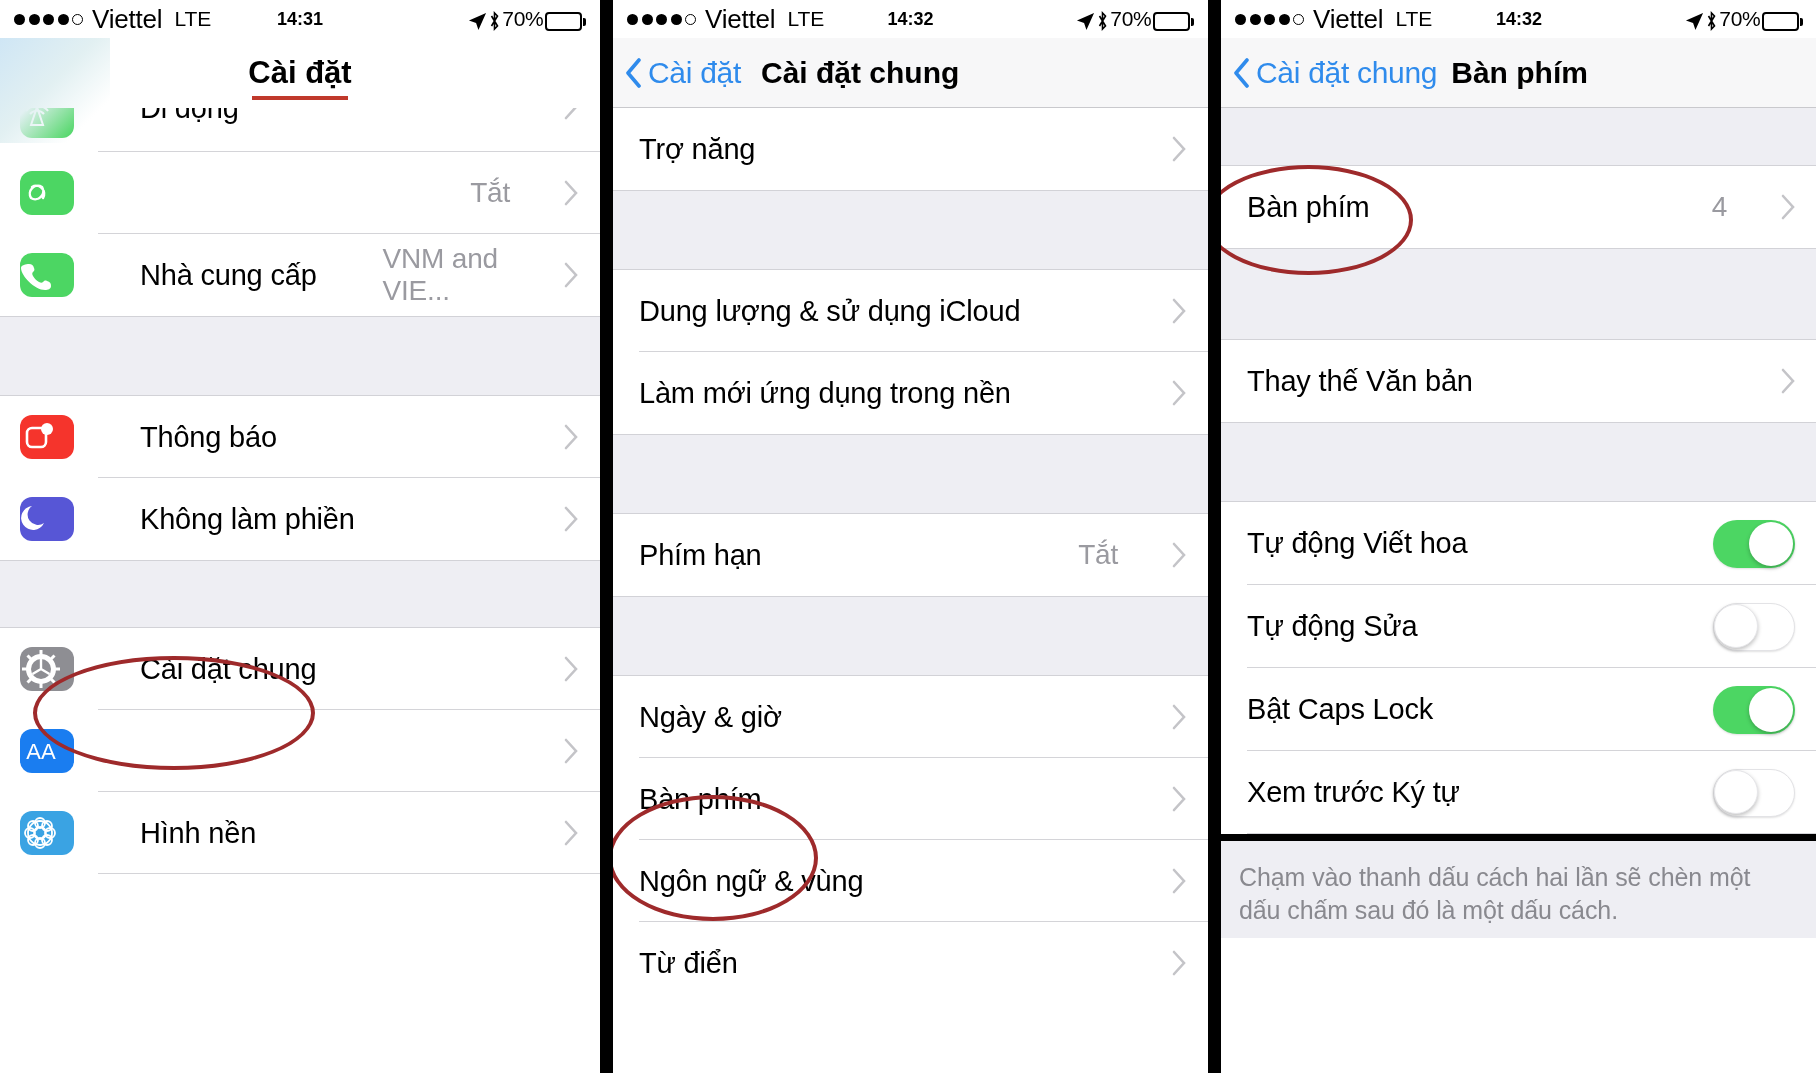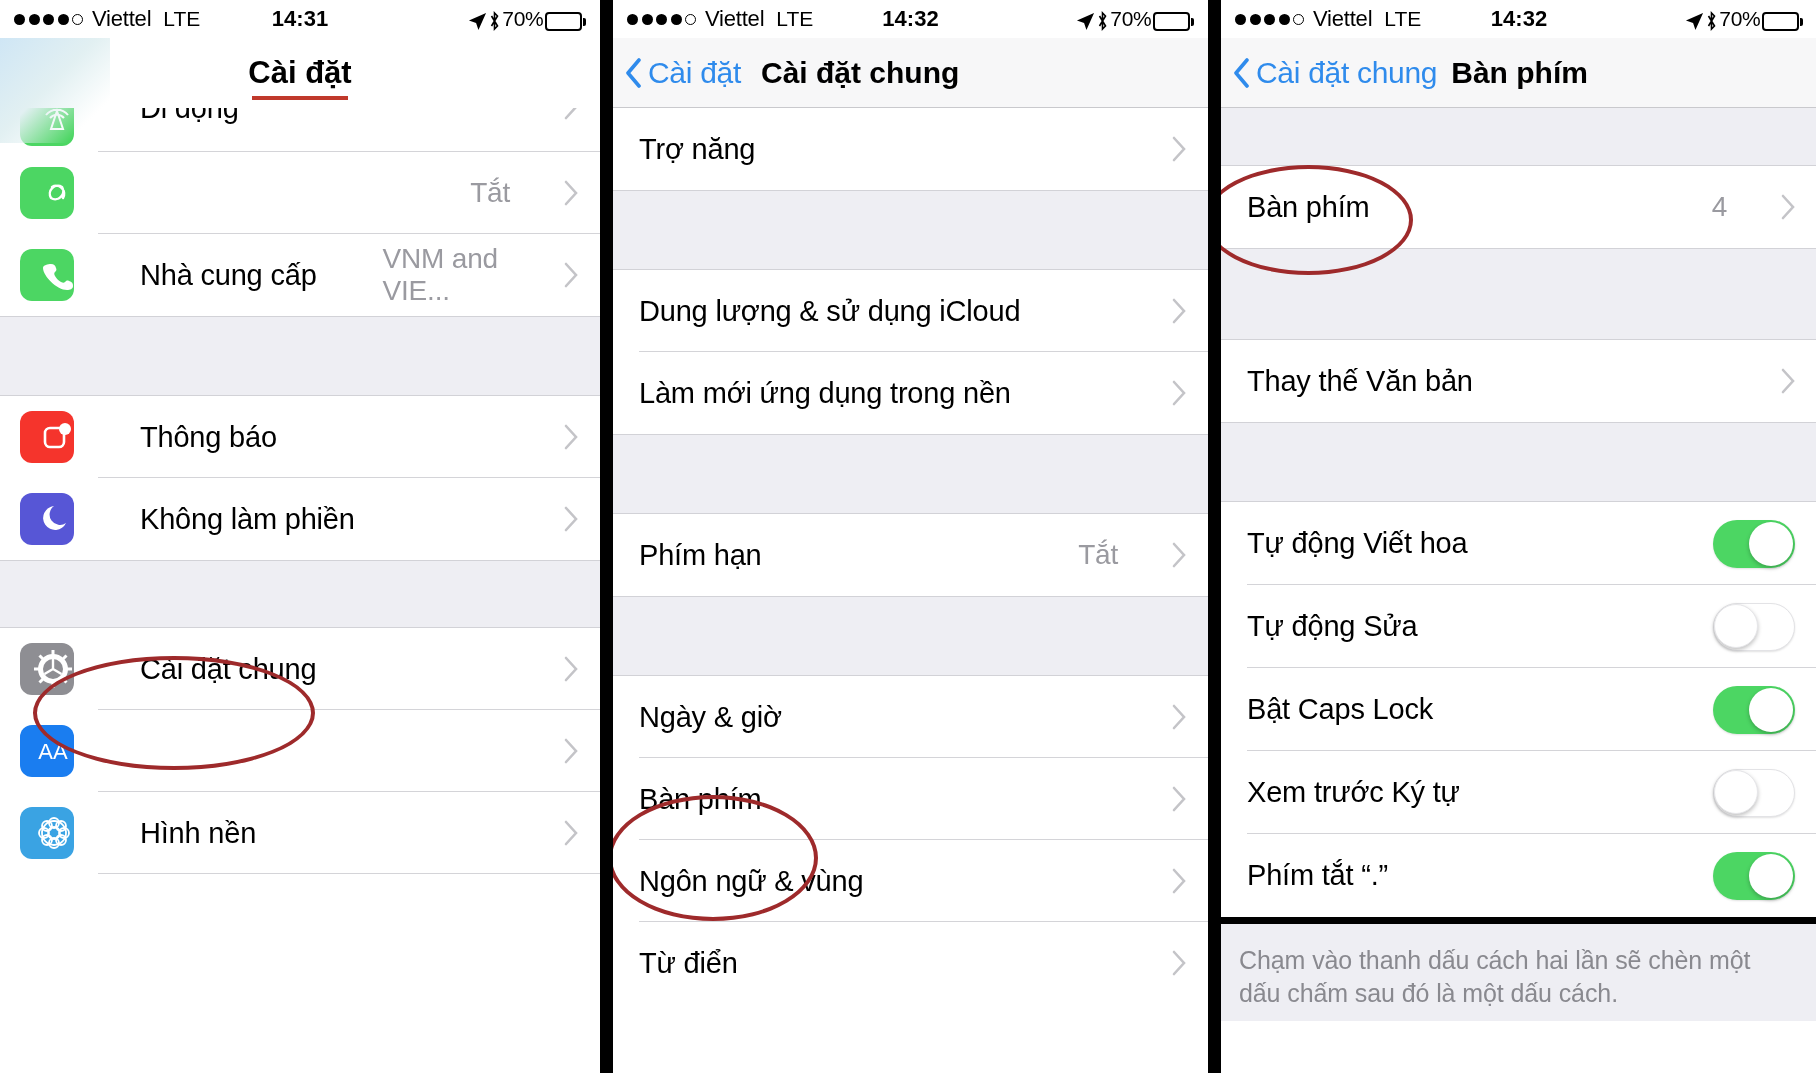--- a/index.html
+++ b/index.html
@@ -36,25 +36,25 @@
     font-size: 22px;
     font-weight: bold;
     color: #000;
     position: relative;
     z-index: 5;
   }
   .sb-left { display: flex; align-items: center; gap: 9px; }
   .dots { display: flex; gap: 3.5px; align-items: center; }
   .dot { width: 11px; height: 11px; border-radius: 50%; background: #000; }
   .dot.hollow { background: transparent; border: 1.8px solid #000; width: 11px; height: 11px; }
-  .carrier { font-weight: normal; font-size: 22px; letter-spacing: -0.2px; }
+  .carrier { font-weight: normal; font-size: 26px; letter-spacing: -0.2px; }
   .lte { font-weight: normal; font-size: 21px; margin-left: 3px; }
   .sb-center {
     position: absolute; left: 0; right: 0; text-align: center;
-    font-size: 22px; font-weight: bold; pointer-events: none;
+    font-size: 18px; font-weight: bold; pointer-events: none;
   }
   .sb-right { margin-left: auto; display: flex; align-items: flex-end; gap: 1px; }
   .loc-arrow { width: 19px; height: 19px; display: block; }
   .bt-icon { width: 13px; height: 20px; display: block; }
   .batt-pct { font-size: 21px; font-weight: normal; letter-spacing: -0.3px; }
   .battery { display: flex; align-items: center; }
   .batt-body {
     width: 37px; height: 19px; border: 2px solid #000; border-radius: 4px;
     padding: 1.5px; display: block;
   }
@@ -106,23 +106,23 @@
   }
   .row.noicon { padding-left: 26px; }
   .row-sep::after {
     content: ""; position: absolute; left: 0; right: 0; bottom: 0;
     height: 1px; background: #d4d4d8;
   }
   .row-sep.indent::after { left: 98px; }
   .row-sep.indent26::after { left: 26px; }
 
   .icon-box {
-    width: 54px; height: 52px; border-radius: 12px;
+    width: 54px; height: 44px; border-radius: 12px;
     margin-right: 26px; flex: 0 0 54px;
-    display: flex; align-items: center; justify-content: flex-end;
+    display: flex; align-items: center; justify-content: flex-start;
     overflow: hidden;
   }
   .label { font-size: 29px; color: #000; letter-spacing: -0.2px; white-space: nowrap; }
   .value { font-size: 28px; color: #9a9aa0; margin-left: auto; margin-right: 14px; letter-spacing: -0.2px; }
   .value-inline { font-size: 28px; color: #9a9aa0; margin-left: 26px; letter-spacing: -0.2px; }
   .chev { width: 14px; height: 26px; display: block; flex: 0 0 14px; }
   .chev-wrap { margin-left: auto; display: flex; align-items: center; }
   .chev-wrap.after-value { margin-left: 0; }
 
   
@@ -560,26 +560,20 @@
         <div class="toggle on">
             <span class="knob"></span>
           </div>
       </div>
       <div class="row noicon row-sep indent26" style="height:83px;">
         <span class="label">Xem trước Ký tự</span>
         <div class="toggle off">
             <span class="knob"></span>
           </div>
       </div>
-      <div class="row noicon" style="height:83px;">
-        <span class="label">Phím tắt “.”</span>
-        <div class="toggle on">
-            <span class="knob"></span>
-          </div>
-      </div>
 
       <div class="footer-note">Chạm vào thanh dấu cách hai lần sẽ chèn một dấu chấm sau đó là một dấu cách.</div>
     </div>
 
     <div class="annot" style="left:-17px; top:165px; width:209px; height:110px;"></div>
   </div>
 
 </div>
 
 </body></html>

